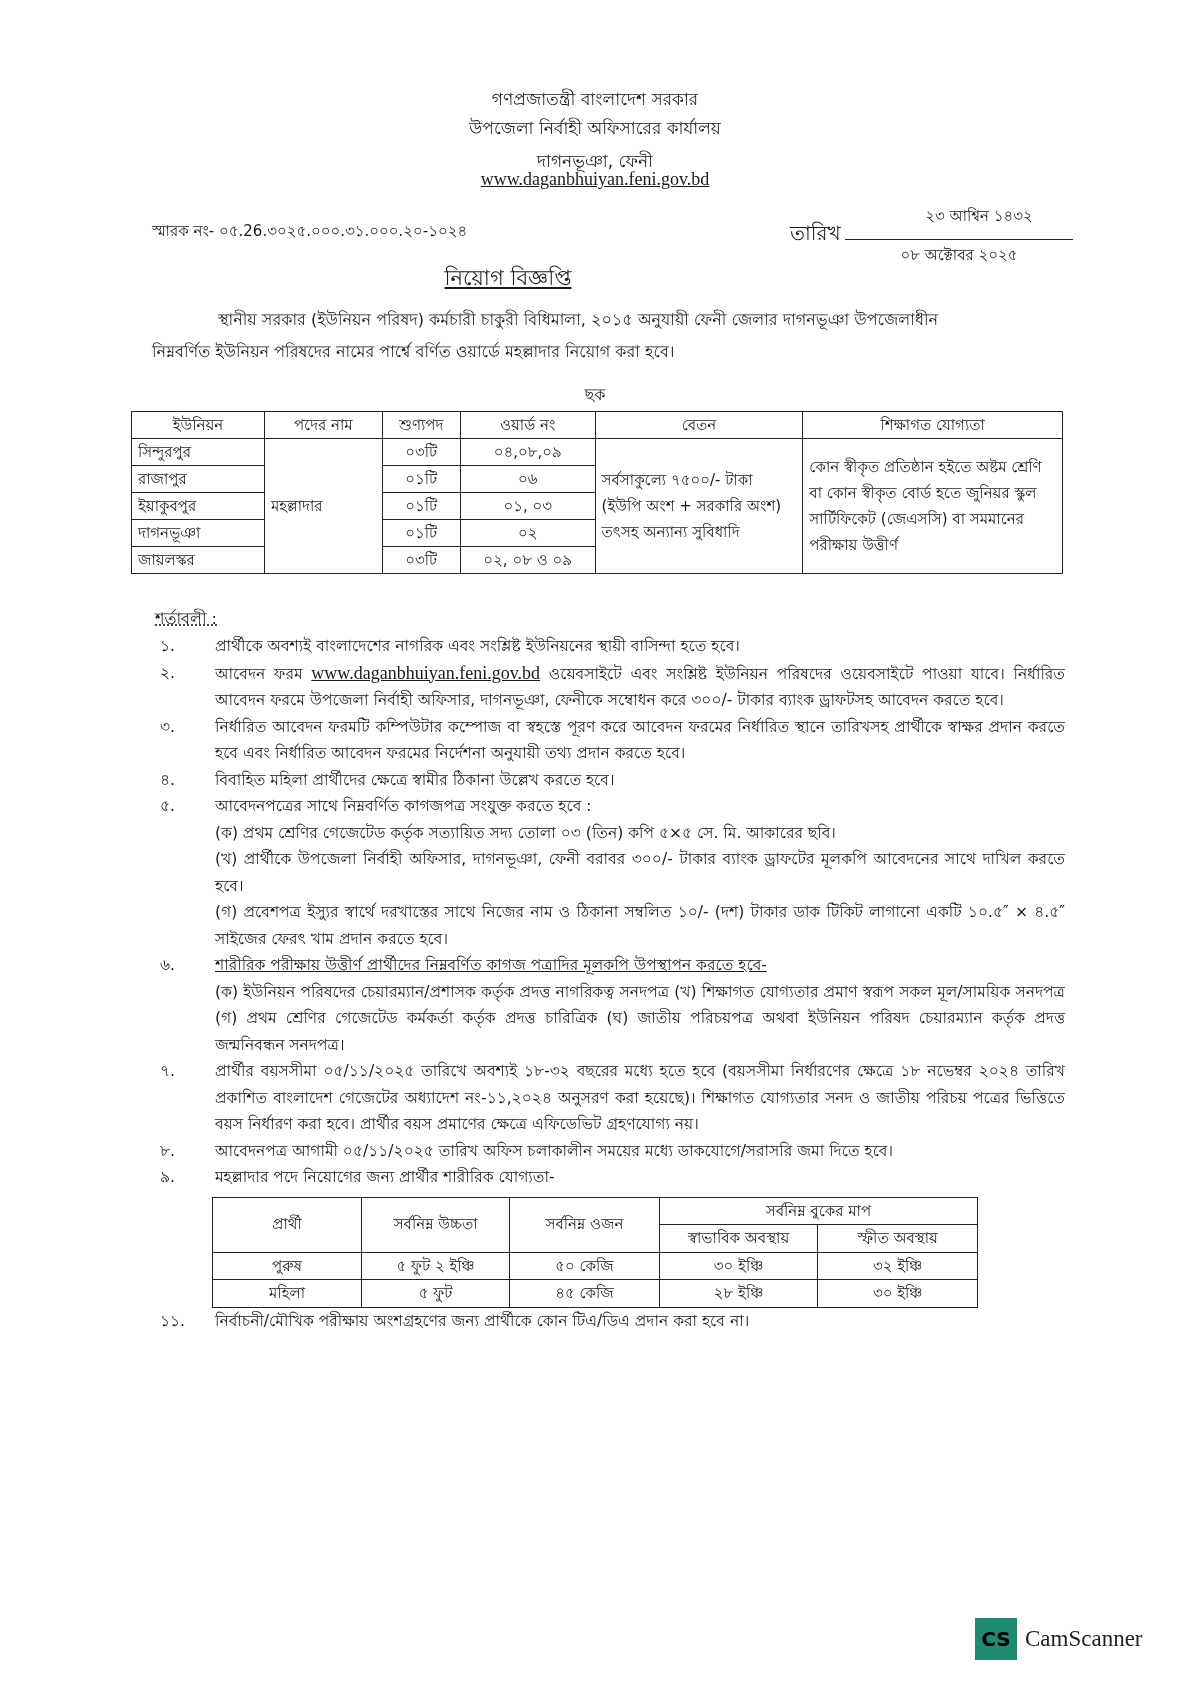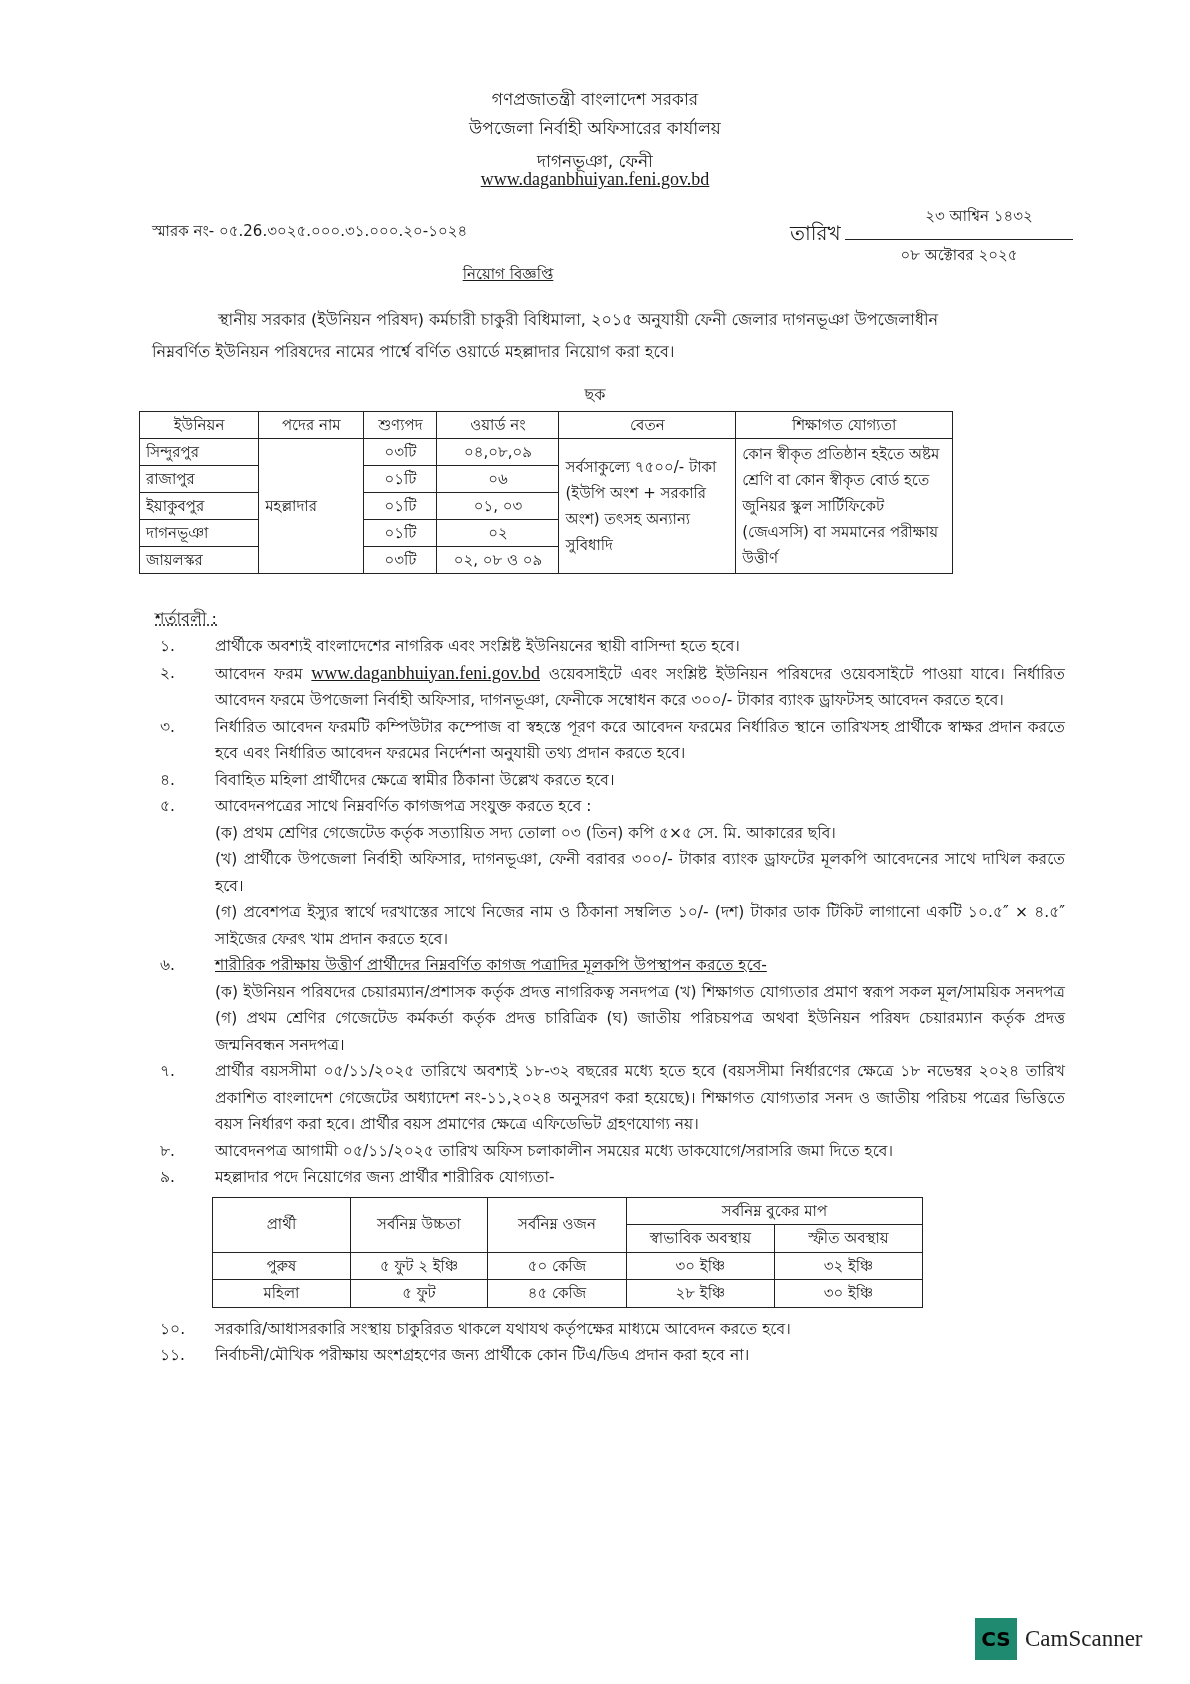--- a/index.html
+++ b/index.html
@@ -6,39 +6,39 @@
   body { width:1190px; height:1684px; background:#ffffff; position:relative; overflow:hidden;
          font-family:"DejaVu Sans", "Liberation Sans", sans-serif; color:#1a1a1a; }
   .page { position:absolute; left:0; top:0; width:1190px; height:1684px; }
   .hdr { position:absolute; left:0; width:1190px; text-align:center; font-size:17px; }
   .hdr-url { text-decoration:underline; font-family:"Liberation Serif", serif; font-size:18px; }
   .memo { position:absolute; left:152px; top:219px; font-size:15px; }
   .date-label { position:absolute; left:790px; top:218px; font-size:20px; }
   .date-box { position:absolute; left:845px; top:204px; width:228px; text-align:center; font-size:15px; }
   .date-box .top { border-bottom:1.3px solid #222; padding-bottom:10px; padding-left:40px; }
   .date-box .bot { padding-top:3px; }
-  .title { position:absolute; left:0; width:1016px; top:262px; text-align:center; font-size:15px; }
+  .title { position:absolute; left:0; width:1016px; top:262px; text-align:center; font-size:21px; }
   .title span { text-decoration:underline; }
   .intro { position:absolute; left:152px; width:900px; top:304px; font-size:16px; line-height:32px; text-align:justify; }
   .intro .indent { padding-left:66px; }
   .chak { position:absolute; left:0; width:1190px; top:382px; text-align:center; font-size:16px; }
   table { border-collapse:collapse; }
-  .t1 { position:absolute; left:139px; top:411px; width:814px; font-size:15px; }
+  .t1 { position:absolute; left:131px; top:411px; width:932px; font-size:15px; }
   .t1 td, .t1 th { border:1.4px solid #222; padding:0 6px; height:26px; font-weight:normal; }
   .t1 th { text-align:center; }
   .t1 td.c { text-align:center; }
   .t1 td.wrap { line-height:26px; vertical-align:middle; }
   .terms-h { position:absolute; left:155px; top:606px; font-size:16px; text-decoration:underline dotted; }
   .terms { position:absolute; left:160px; top:633px; width:905px; font-size:15.5px; line-height:26.5px; }
   .item { display:flex; text-align:justify; }
   .item .num { width:55px; flex:none; }
   .item .txt { flex:1; }
   .ul { text-decoration:underline; }
   .url-inline { text-decoration:underline; font-family:"Liberation Serif", serif; font-size:18px; }
-  .t2 { margin-top:6px; margin-left:52px; width:711px; font-size:15px; }
+  .t2 { margin-top:6px; margin-left:52px; width:766px; font-size:15px; }
   .t2 td, .t2 th { border:1.4px solid #222; text-align:center; font-weight:normal; height:26px; padding:0 4px; }
   .cs { position:absolute; left:975px; top:1618px; display:flex; align-items:center; }
   .cs-logo { width:42px; height:42px; background:#1f8a70; border-radius:0; color:#000000; font-weight:bold;
              font-size:20px; display:flex; align-items:center; justify-content:center; font-family:"DejaVu Sans", sans-serif; }
   .cs-text { margin-left:8px; font-family:Liberation Serif, serif; font-size:23px; color:#222; }
 </style>
 </head>
 <body>
 
 <div class="page">
@@ -198,24 +198,20 @@
       <tr>
         <td>মহিলা</td>
         <td>৫ ফুট</td>
         <td>৪৫ কেজি</td>
         <td>২৮ ইঞ্চি</td>
         <td>৩০ ইঞ্চি</td>
       </tr>
     </tbody>
       </table>
 
-    <div class="item" style="margin-top:8px;">
-      <span class="num">১০.</span>
-      <span class="txt">সরকারি/আধাসরকারি সংস্থায় চাকুরিরত থাকলে যথাযথ কর্তৃপক্ষের মাধ্যমে আবেদন করতে হবে।</span>
-    </div>
     <div class="item">
       <span class="num">১১.</span>
       <span class="txt">নির্বাচনী/মৌখিক পরীক্ষায় অংশগ্রহণের জন্য প্রার্থীকে কোন টিএ/ডিএ প্রদান করা হবে না।</span>
     </div>
   </div>
 
   <div class="cs">
     <div class="cs-logo">CS</div>
     <div class="cs-text">CamScanner</div>
   </div>

